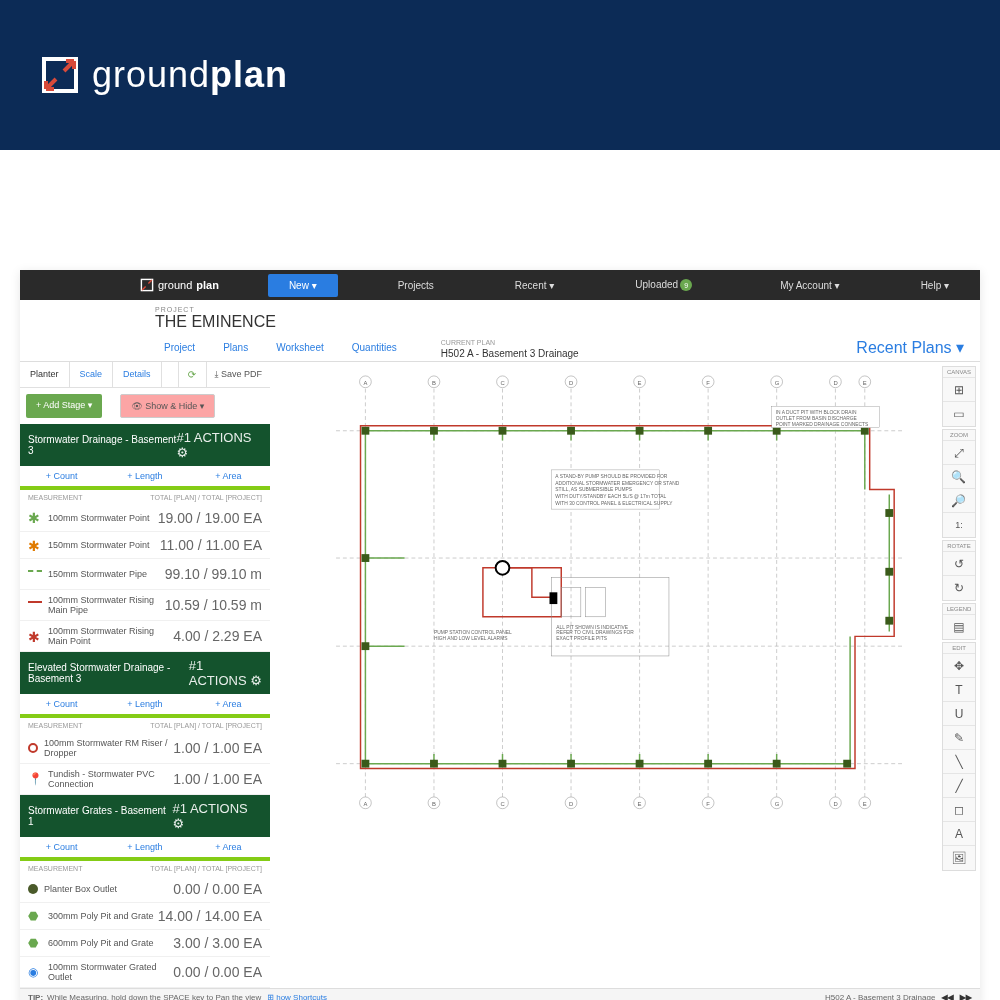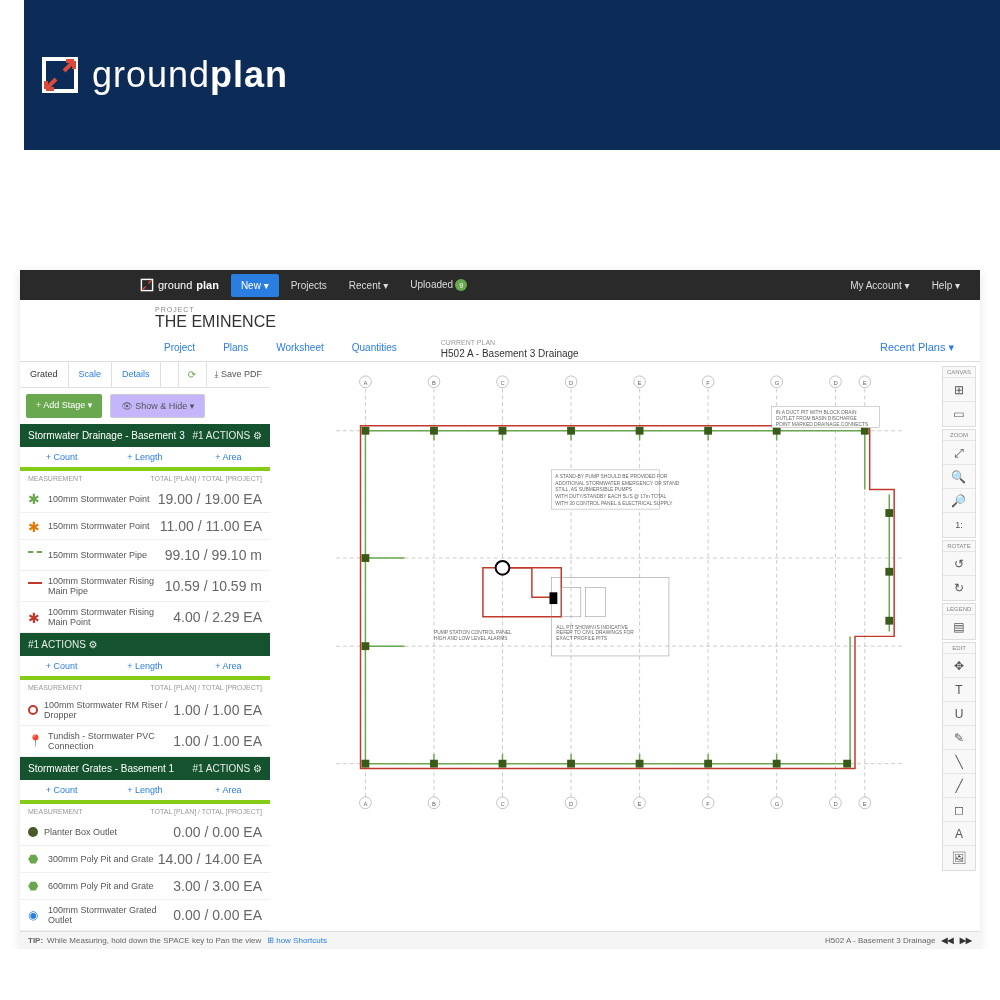--- a/index.html
+++ b/index.html
@@ -1,53 +1,53 @@
 <!DOCTYPE html>
 <html><head>
 <meta charset="utf-8">
 <style>
 * { box-sizing: border-box; margin: 0; padding: 0; font-family: Arial, Helvetica, sans-serif; }
 body { background: #fff; }
-.hero { background: #0c2b56; height: 150px; display: flex; align-items: center; padding-left: 16px; margin-left: 24px; }
+.hero { background: #0c2b56; height: 150px; display: flex; align-items: center; padding-left: 40px; }
 .hero-logo { display: flex; align-items: center; gap: 12px; }
 .hero-logo-icon { width: 40px; height: 40px; position: relative; }
 .hero-logo-text { color: #fff; font-size: 36px; font-weight: 300; letter-spacing: 1px; }
 .hero-logo-text .bold { font-weight: 600; }
 .app-frame { margin: 120px 20px 0 20px; box-shadow: 0 2px 10px rgba(0,0,0,0.1); background: #fff; font-size: 10px; }
 .topbar { background: #2a2a2a; color: #fff; height: 30px; display: flex; align-items: center; padding: 0 10px; }
 .topbar .brand { display:flex; align-items:center; gap:4px; font-size:11px; margin-left:110px;}
 .topbar .brand .b1{font-weight:300;} .topbar .brand .b2{font-weight:600;}
 .topbar-nav { display: flex; align-items: center; gap: 2px; margin-left: 12px; }
-.topbar-btn { padding: 6px 10px; font-size: 10px; cursor: pointer; color:#ddd;}
+.topbar-btn { padding: 6px 21px; font-size: 10px; cursor: pointer; color:#ddd;margin-left:37px;}
 .topbar-btn.primary { background: #2a7de1; color: #fff; border-radius: 2px; }
 .topbar-badge { background:#6aa84f; color:#fff; border-radius:50%; width:12px; height:12px; display:inline-flex; align-items:center; justify-content:center; font-size:7px; margin-left:2px;}
 .topbar-right { margin-left: auto; display: flex; gap: 2px; }
 .subheader { padding: 6px 135px 2px; }
 .subheader .label { font-size: 7px; color: #888; letter-spacing: 1px; }
 .subheader .title { font-size: 16px; font-weight: 400; color: #333; }
 .tabs-row { display: flex; align-items: center; border-bottom: 1px solid #ddd; }
 .tabs { display: flex; gap: 0; margin-left: 130px; }
 .tabs .tab { padding: 8px 14px; font-size: 10px; color: #2a7de1; cursor: pointer; }
 .plan-box { margin-left: 30px; padding: 6px 0 0; }
 .plan-box .pl-label { font-size: 7px; color: #999; }
 .plan-box .pl-name { font-size: 10px; color: #333; padding:2px 0;}
-.tabs-right { margin-left:auto; margin-right:26px; color:#2a7de1; font-size:11px; cursor:pointer;}
+.tabs-right { margin-left:auto; margin-right:16px; color:#2a7de1; font-size:16px; cursor:pointer;}
 .workspace { display: flex; }
 .sidebar { width: 250px; flex-shrink: 0; }
 .side-toolbar { display: flex; border-bottom: 1px solid #e0e0e0; }
 .side-tab { padding: 7px 10px; font-size: 9px; color: #2a7de1; border-right:1px solid #e0e0e0; cursor:pointer;}
 .side-tab.active { color:#333; }
 .side-spacer{flex:1; border-right:1px solid #e0e0e0;}
 .side-icon-btn { width: 28px; display:flex; align-items:center; justify-content:center; border-right:1px solid #e0e0e0; cursor:pointer; color:#6aa84f;}
 .side-save { padding: 7px 8px; font-size: 9px; color:#555; cursor:pointer;}
-.side-actions { display:flex; gap:8px; padding:6px; }
+.side-actions { display:flex; gap:18px; padding:6px; }
 .btn-green { background:#6aa84f; color:#fff; padding:6px 10px; font-size:9px; border-radius:2px; cursor:pointer;}
-.btn-gray { background:#c4b5fd; color:#555; padding:6px 10px; font-size:9px; border-radius:2px; cursor:pointer; border:1px solid #ccc;}
+.btn-gray { background:#fca5a5; color:#555; padding:6px 10px; font-size:9px; border-radius:2px; cursor:pointer; border:1px solid #ccc;}
 .group-header { background:#14532d; color:#fff; padding:6px 8px; display:flex; align-items:center; justify-content:space-between; font-size:10px;}
-.group-header .actions { font-size:10px; opacity:0.9;}
+.group-header .actions { font-size:13px; opacity:0.9;}
 .group-subheader { display:flex; border-bottom:4px solid #84cc16; }
 .group-subheader div { flex:1; text-align:center; padding:5px 0; font-size:9px; color:#2a7de1; cursor:pointer;}
 .tbl-head { display:flex; justify-content:space-between; padding:4px 8px; font-size:7px; color:#999;}
 .row { display:flex; align-items:center; padding:5px 8px; border-bottom:1px solid #f0f0f0; font-size:9px; color:#555;}
 .row .sym { width:14px; height:14px; margin-right:6px; display:inline-block; flex-shrink:0;}
 .row .name { flex:1; }
 .row .vals { white-space:nowrap; font-size:14px; color:#666;}
 .sym.star-g{color:#6aa84f; font-size:14px; line-height:14px;}
 .sym.star-o{color:#e07b00; font-size:14px;}
 .sym.star-r{color:#c0392b; font-size:14px;}
@@ -137,21 +137,21 @@
       <div class="pl-label">CURRENT PLAN</div>
       <div class="pl-name">H502 A - Basement 3 Drainage</div>
     </div>
     <div class="tabs-right">Recent Plans ▾</div>
   </div>
 
   <div class="workspace">
 
     <div class="sidebar">
       <div class="side-toolbar">
-        <div class="side-tab active">Grated</div>
+        <div class="side-tab active">Planter</div>
         <div class="side-tab">Scale</div>
         <div class="side-tab">Details</div>
         <div class="side-spacer"></div>
         <div class="side-icon-btn">⟳</div>
         <div class="side-save">⤓ Save PDF</div>
       </div>
       <div class="side-actions">
         <div class="btn-green">+ Add Stage ▾</div>
         <div class="btn-gray">👁 Show &amp; Hide ▾</div>
       </div>
@@ -188,20 +188,21 @@
             <span class="sym line-r"></span>
             <span class="name">100mm Stormwater Rising Main Pipe</span>
             <span class="vals">10.59 /  10.59 m</span>
           </div>
           <div class="row">
             <span class="sym star-r">✱</span>
             <span class="name">100mm Stormwater Rising Main Point</span>
             <span class="vals">4.00 /  2.29 EA</span>
           </div>
           <div class="group-header">
+            <span>Elevated Stormwater Drainage - Basement 3</span>
             <span class="actions">#1   ACTIONS ⚙</span>
           </div>
           <div class="group-subheader">
             <div>+ Count</div>
             <div>+ Length</div>
             <div>+ Area</div>
           </div>
           <div class="tbl-head">
             <span>MEASUREMENT</span>
             <span>TOTAL [PLAN] / TOTAL [PROJECT]</span>

